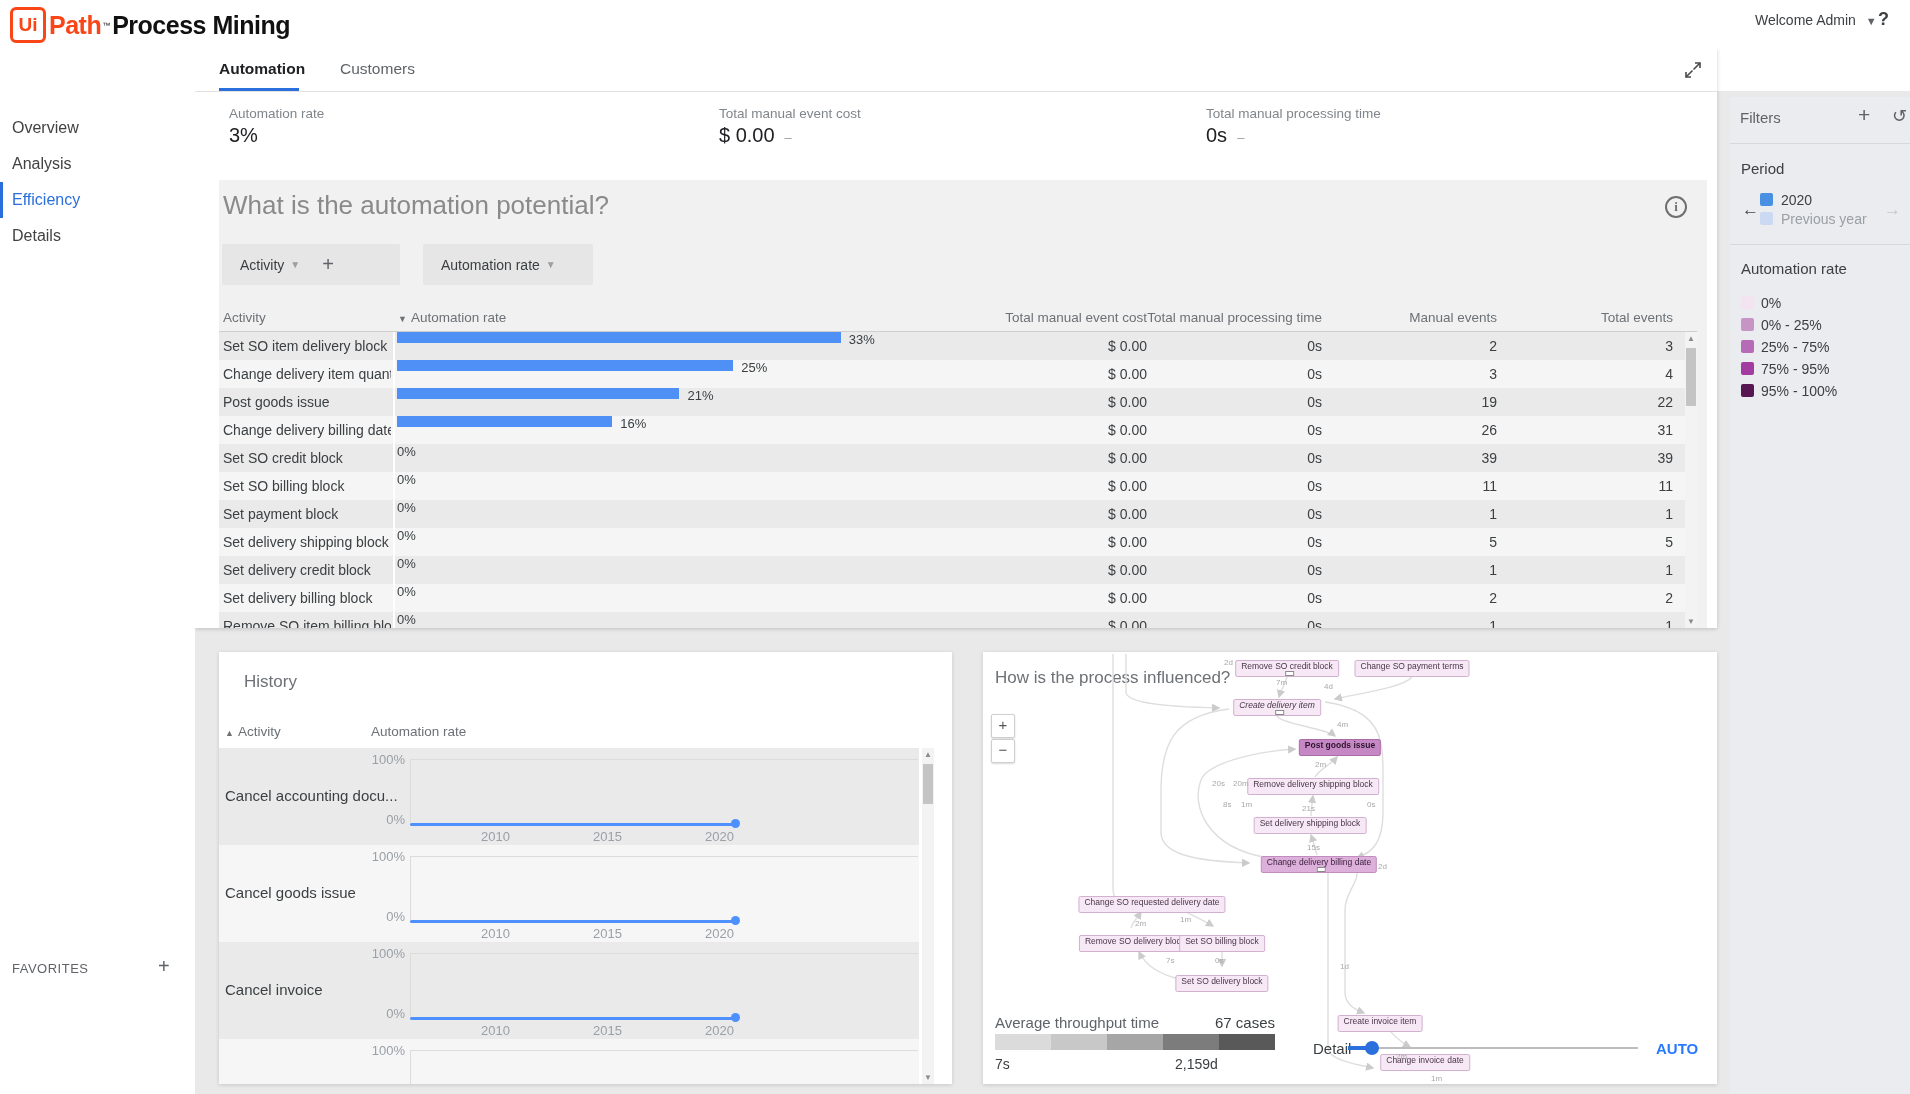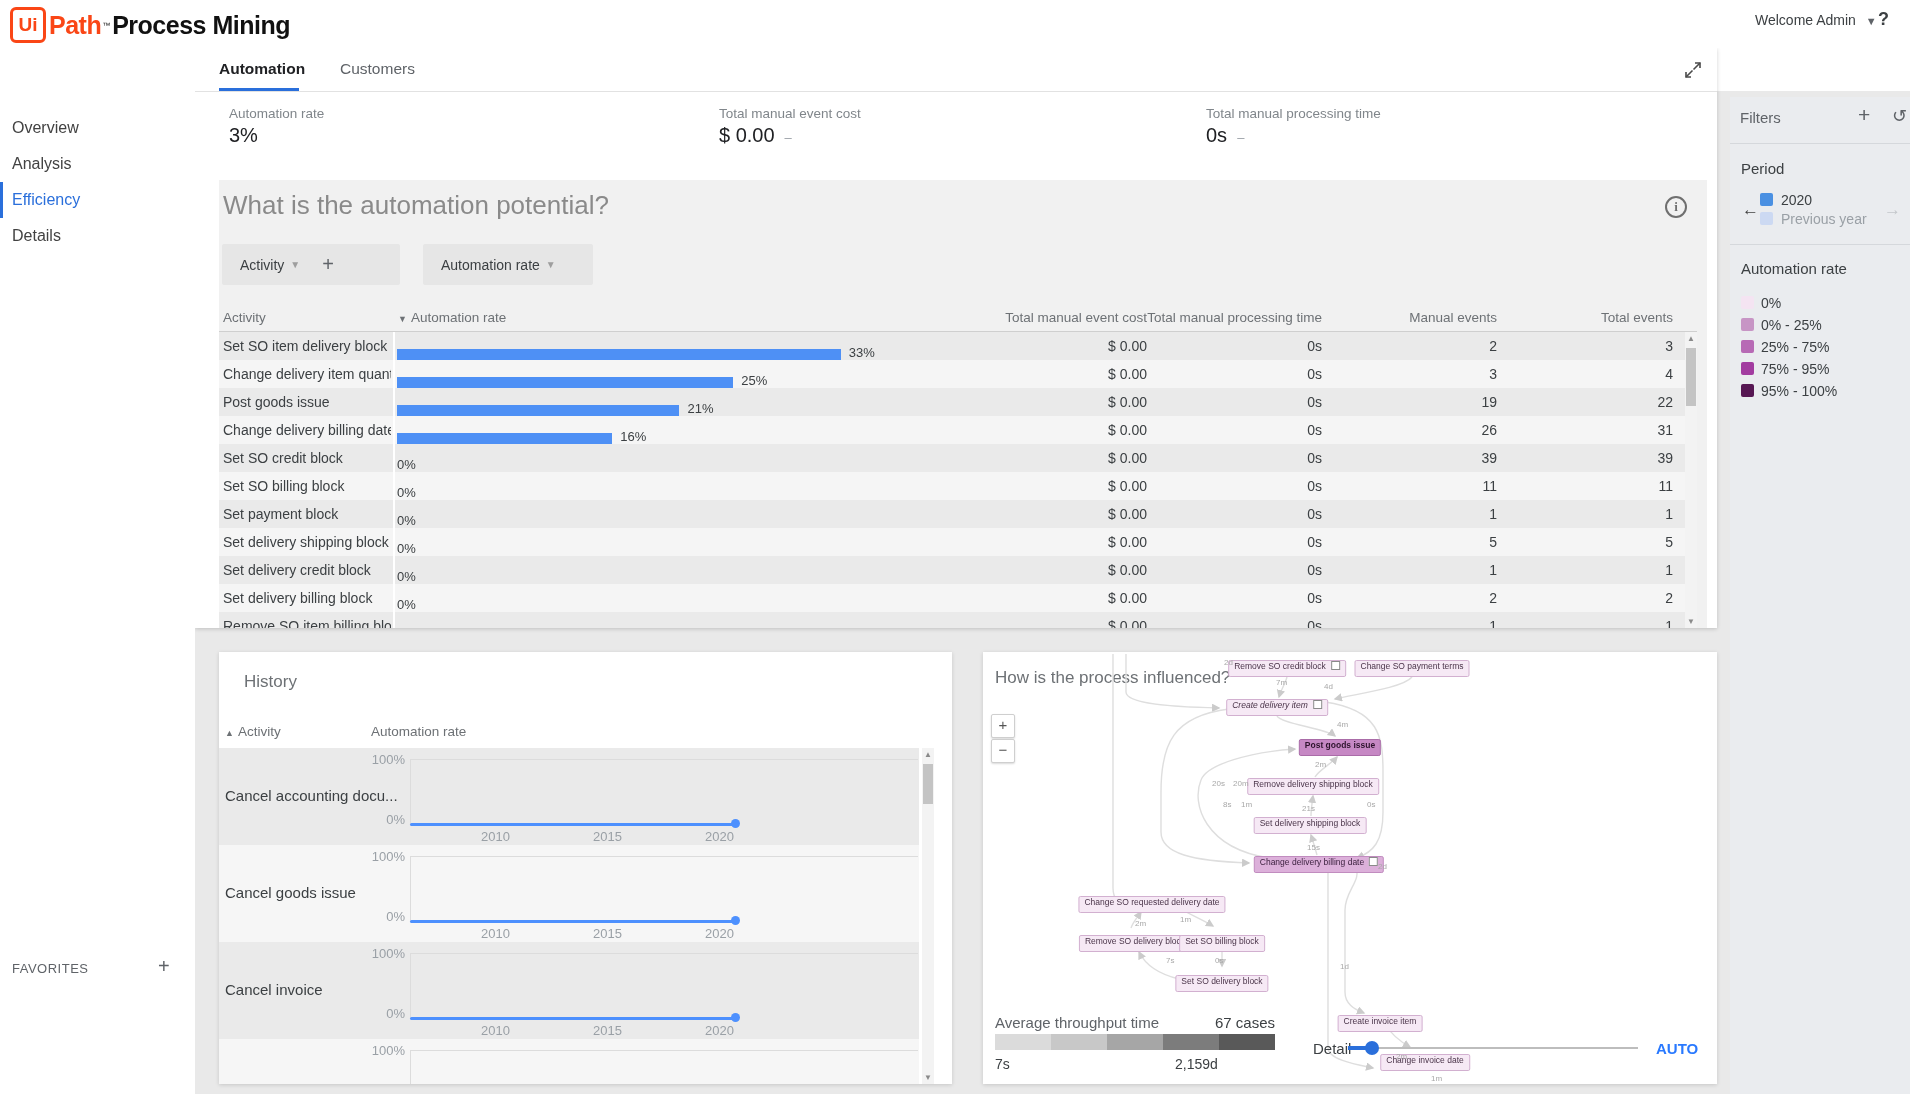--- a/index.html
+++ b/index.html
@@ -46,21 +46,21 @@
   .chip-plus{font-size:20px;color:#5f6368;margin-left:22px;}
   .th{position:absolute;top:124px;height:27px;line-height:27px;font-size:13.5px;color:#6d7175;white-space:nowrap;}
   .sort-ic{font-size:9px;margin-right:4px;color:#6d7175;}
   #pt-headline{position:absolute;left:0;top:151px;width:1478px;height:1px;background:#cfcfcf;}
   #pt-rows{position:absolute;left:0;top:152px;width:1466px;height:296px;overflow:hidden;}
   .pt-row{position:relative;height:28px;cursor:pointer;}
   #pt-rows div.pt-row:nth-of-type(odd){background:#eaeaea;}
   #pt-rows div.pt-row:nth-of-type(even){background:#f5f5f5;}
   .pt-act{position:absolute;left:4px;top:0;width:168px;height:28px;line-height:28px;font-size:14px;color:#3c4043;white-space:nowrap;overflow:hidden;}
   .pt-sep{position:absolute;left:174px;top:0;width:2px;height:28px;background:#fff;}
-  .pt-barwrap{position:absolute;left:178px;top:0;height:28px;display:flex;align-items:flex-end;}
+  .pt-barwrap{position:absolute;left:178px;top:0;height:28px;display:flex;align-items:flex-start;}
   .pt-bar{height:11px;background:#4e90f5;margin-right:8px;}
   .pt-rate{font-size:13px;color:#3c4043;}
   .num{position:absolute;top:0;height:28px;line-height:28px;font-size:14px;color:#3c4043;text-align:right;}
   .sb{position:absolute;background:#ededed;}
   .sb-thumb{position:absolute;background:#c4c4c4;cursor:pointer;}
   .sb-arrow{position:absolute;font-size:8px;color:#8a8a8a;text-align:center;width:12px;cursor:pointer;}
   
   #history{left:219px;top:652px;width:733px;height:432px;background:#fff;box-shadow:0 1px 4px rgba(0,0,0,.15);overflow:hidden;z-index:10;}
   .card-title{position:absolute;font-size:17px;color:#6d7175;}
   .h-th{position:absolute;top:72px;font-size:13.5px;color:#6d7175;}
@@ -74,21 +74,21 @@
   .h-grid{position:absolute;left:191px;top:11px;width:508px;height:1px;background:#dcdcdc;}
   .h-vax{position:absolute;left:191px;top:11px;width:1px;height:66px;background:#dcdcdc;}
   .h-line{position:absolute;left:191px;top:75px;width:327px;height:3px;background:#4d90fe;border-radius:2px;}
   .h-dot{position:absolute;left:512px;top:71px;width:9px;height:9px;border-radius:50%;background:#4d90fe;}
   .h-tick{position:absolute;top:81px;font-size:13px;color:#9aa0a6;}
   .t2010{left:262px;} .t2015{left:374px;} .t2020{left:486px;}
   
   #process{left:983px;top:652px;width:734px;height:432px;background:#fff;box-shadow:0 1px 4px rgba(0,0,0,.15);overflow:hidden;z-index:10;}
   .zoom-btn{position:absolute;left:8px;width:22px;height:22px;background:#fff;border:1px solid #cfcfcf;border-radius:2px;box-shadow:0 1px 2px rgba(0,0,0,.15);text-align:center;line-height:20px;font-size:15px;color:#555;cursor:pointer;}
   #edges{position:absolute;left:0;top:0;pointer-events:none;}
-  .node{position:absolute;height:17px;display:flex;white-space:nowrap;font-size:8.5px;padding:0 5px;border-radius:2px;transform:translateX(-50%);cursor:pointer;box-sizing:border-box;}
+  .node{position:absolute;height:17px;display:flex;align-items:center;white-space:nowrap;font-size:8.5px;padding:0 5px;border-radius:2px;transform:translateX(-50%);cursor:pointer;box-sizing:border-box;flex-direction:column;}
   .node.light{background:#f6e9f5;border:1px solid #d2b0d0;color:#4a3449;}
   .node.med{background:#dcb0da;border:1px solid #c18cbf;color:#3d2240;}
   .node.dark{background:#c688c4;border:1px solid #aa6ca8;color:#2e142d;font-weight:bold;}
   .node .cb{width:7px;height:7px;background:#fff;border:1px solid #8a8a8a;margin-left:5px;cursor:pointer;}
   .elab{position:absolute;font-size:8px;color:#a8a8a8;white-space:nowrap;}
   .tp-label{position:absolute;left:12px;top:362px;font-size:15px;color:#5f6368;}
   .tp-cases{position:absolute;left:192px;top:362px;width:100px;text-align:right;font-size:15px;color:#3c4043;}
   .tp-bar{position:absolute;left:12px;top:382px;width:280px;height:16px;background:linear-gradient(to right,#dbdbdb 0 20%,#c8c8c8 20% 40%,#a6a6a6 40% 60%,#7c7c7c 60% 80%,#595959 80% 100%);}
   .tp-min{position:absolute;left:12px;top:404px;font-size:14px;color:#3c4043;}
   .tp-max{position:absolute;left:192px;top:404px;width:100px;text-align:left;font-size:14px;color:#3c4043;}

